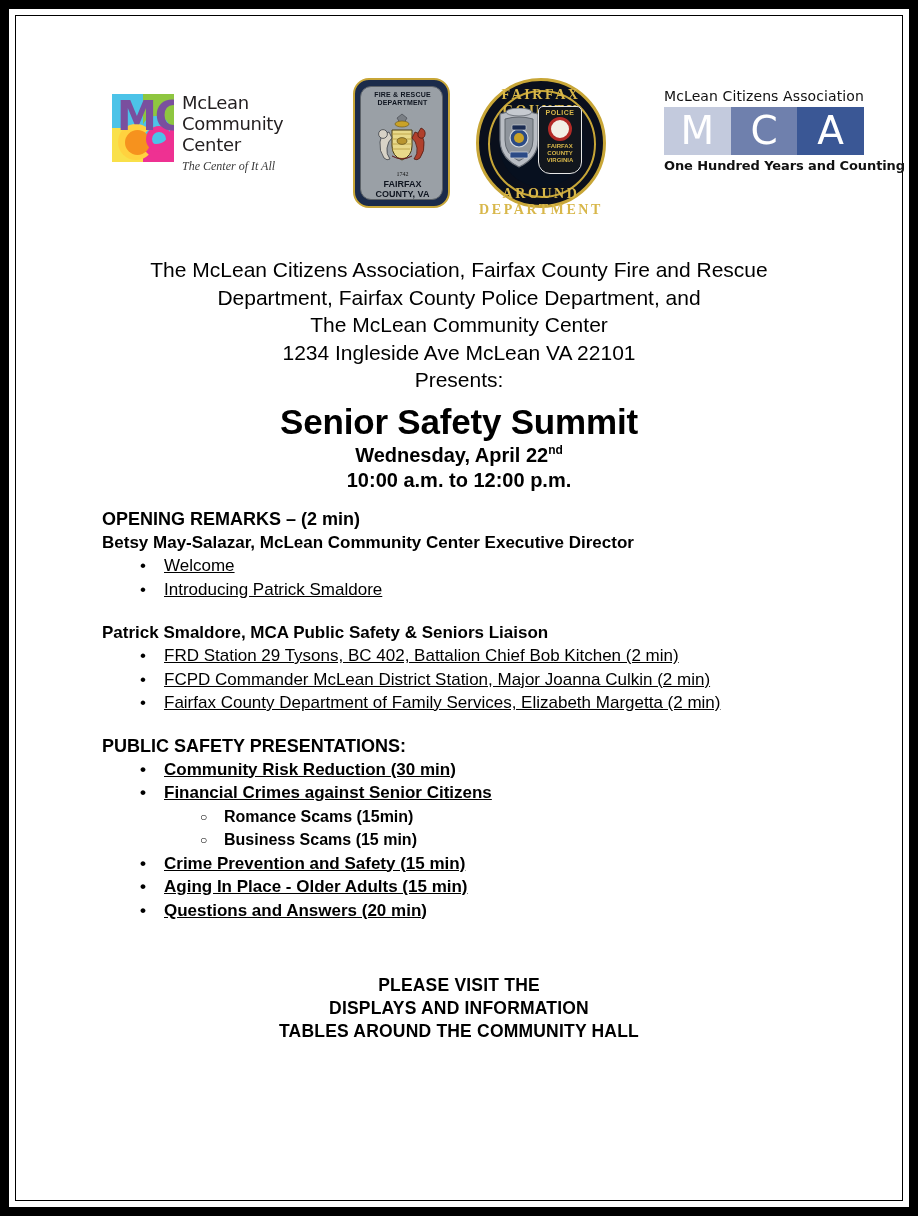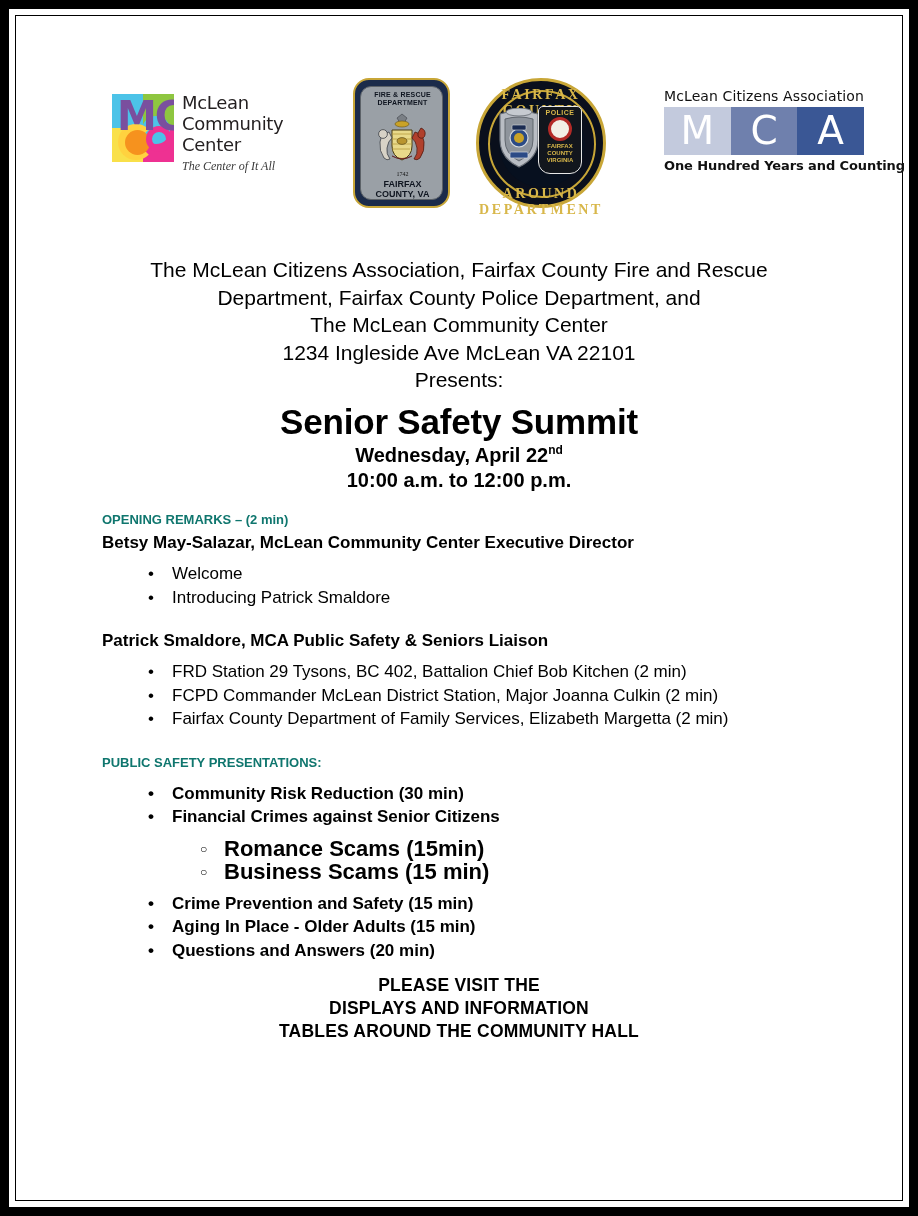--- a/index.html
+++ b/index.html
@@ -381,35 +381,36 @@
     position: absolute;
     left: 86px;
     top: 492px;
     width: 790px;
   }
   .section { margin-bottom: 20px; }
   .section:last-child { margin-bottom: 0; }
   .sec-head {
     font-family: "Liberation Sans", sans-serif;
     font-weight: 700;
-    font-size: 13px;
+    font-size: 18px;
     line-height: 23px;
-    color: #0f766e;
+    color: #000000;
   }
   .sec-sub {
     font-family: "Liberation Sans", sans-serif;
     font-weight: 700;
     font-size: 17px;
     line-height: 23px;
     color: #000000;
   }
   ul.bullets {
     list-style: none;
-    margin: 8px;
+    margin: 0;
     padding: 0;
+    text-decoration: underline;
   }
   ul.bullets > li {
     position: relative;
     padding-left: 62px;
     font-family: "Liberation Sans", sans-serif;
     font-size: 17px;
     line-height: 23.5px;
     color: #000000;
   }
   ul.bullets > li::before {
@@ -426,21 +427,21 @@
   ul.subbullets {
     list-style: none;
     margin: 0;
     padding: 0;
   }
   ul.subbullets > li {
     position: relative;
     padding-left: 122px;
     font-family: "Liberation Sans", sans-serif;
     font-weight: 700;
-    font-size: 22px;
+    font-size: 16px;
     line-height: 23.5px;
     color: #000000;
   }
   ul.subbullets > li::before {
     content: "\25CB";
     position: absolute;
     left: 98px;
     top: 0;
     font-size: 12px;
     line-height: 25px;

